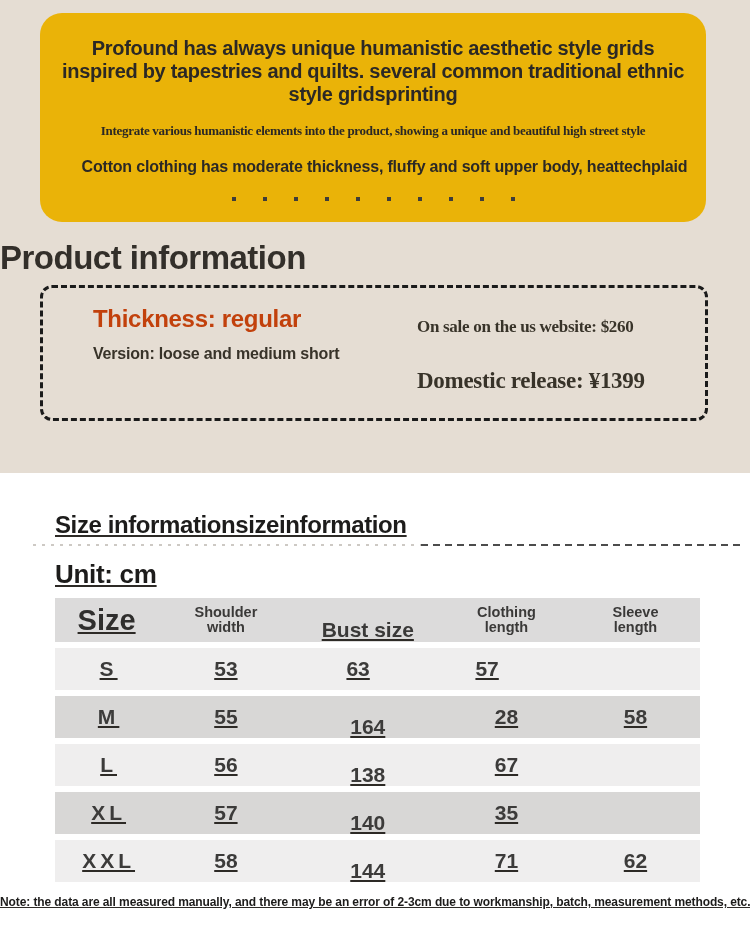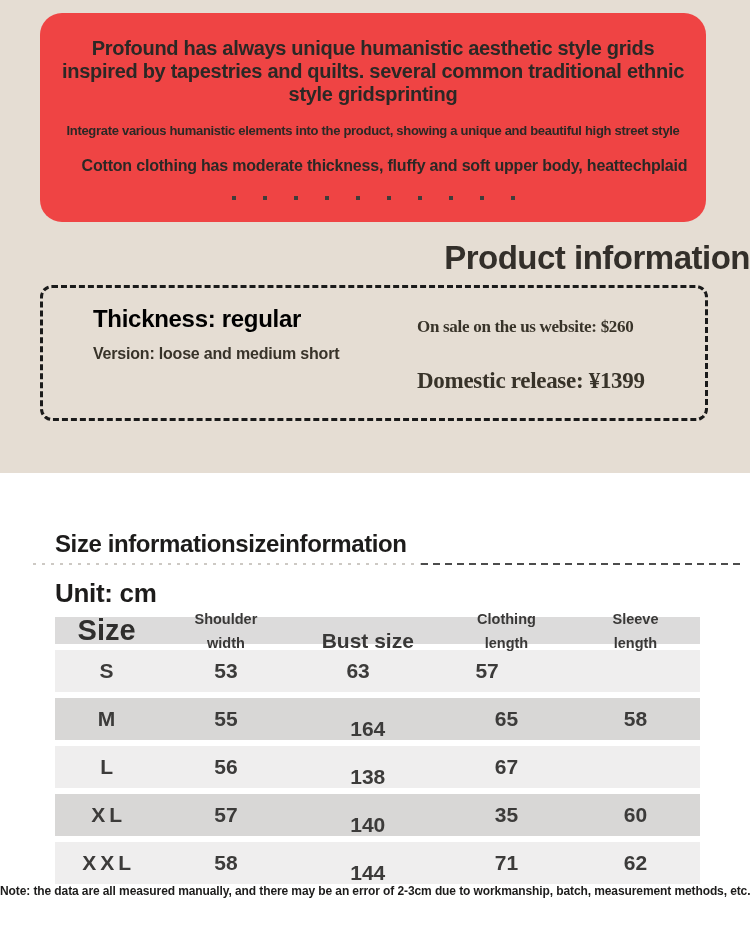--- a/index.html
+++ b/index.html
@@ -18,40 +18,41 @@
   .top-section {
     background: #e5ddd3;
     height: 473px;
     width: 100%;
   }
   .intro-card {
     position: relative;
     margin: 0 44px 0 40px;
     top: 13px;
     height: 209px;
-    background: #ef4444;
+    background: #eab308;
     border-radius: 22px;
     padding-top: 24px;
   }
   .headline { text-align: center; }
   .headline-line {
     font-size: 20px;
     line-height: 23px;
     letter-spacing: -0.3px;
     white-space: nowrap;
     text-align: center;
     color: #2b2825;
   }
   .subline {
     margin-top: 17px;
     text-align: center;
     white-space: nowrap;
     font-size: 13px;
     letter-spacing: -0.3px;
     color: #2b2825;
+    font-family: Liberation Serif, serif;
   }
   .description {
     margin-top: 19px;
     text-align: center;
     white-space: nowrap;
     font-size: 16px;
     letter-spacing: -0.2px;
     color: #2b2825;
     padding-left: 23px;
   }
@@ -60,21 +61,21 @@
     display: flex;
     justify-content: center;
     gap: 27px;
   }
   .dot { width: 4px; height: 4px; background: #3f3d3a; display: inline-block; }
 
   .product-title {
     position: relative;
     top: 13px;
     margin-top: 17px;
-    text-align: right;
+    text-align: left;
     font-size: 33px;
     letter-spacing: -0.5px;
     color: #332f2a;
   }
 
   .info-box {
     position: relative;
     top: 13px;
     margin: 8px 42px 0 40px;
     height: 136px;
@@ -87,21 +88,21 @@
     padding: 17px 0 0 50px;
   }
   .info-right {
     flex: 1;
     padding: 29px 0 0 0;
     font-family: Liberation Serif, serif;
   }
   .info-line-lg {
     font-size: 24px;
     letter-spacing: -0.3px;
-    color: #000000;
+    color: #c2410c;
     white-space: nowrap;
   }
   .info-line-lg + .info-line-lg { margin-top: 12px; }
   .info-line-sm {
     margin-top: 12px;
     font-size: 16px;
     letter-spacing: -0.2px;
     color: #383329;
     white-space: nowrap;
   }
@@ -113,21 +114,21 @@
   }
   .price-domestic {
     margin-top: 31px;
     font-size: 23px;
     letter-spacing: -0.3px;
     color: #383329;
     white-space: nowrap;
   }
 
   
-  .bottom-section { background: #ffffff; padding-top: 57px; }
+  .bottom-section { background: #ffffff; padding-top: 38px; text-decoration: underline; }
   .size-title {
     margin-left: 55px;
     font-size: 24px;
     letter-spacing: -0.4px;
     color: #1d1c1b;
     white-space: nowrap;
   }
   .heading-rule {
     display: flex;
     align-items: center;
@@ -155,41 +156,42 @@
   .trow { display: flex; align-items: center; }
   .trow > div { text-align: center; }
   .col-1 { width: 16%; }
   .col-2 { width: 21%; }
   .col-3 { width: 23%; margin-top: 20px; }
   .col-4 { width: 20%; }
   .col-5 { width: 20%; }
 
   .thead {
     background: #dcdbdb;
-    height: 27px;
+    height: 44px;
   }
   .th-size { font-size: 29px; color: #2f2e2d; }
-  .th-sm { font-size: 14.5px; line-height: 24px; color: #3a3938; }
+  .th-sm { font-size: 14.5px; line-height: 15px; color: #3a3938; }
   .th-sm .wrap { display: inline-block; }
   .wrap-shoulder { width: 66px; }
   .wrap-clothing { width: 62px; }
   .wrap-sleeve { width: 52px; }
   .th-bust { font-size: 21px; color: #3a3938; }
 
   .tbody-row {
     margin-top: 6px;
     height: 42px;
     font-size: 21px;
     color: #3c3b3a;
   }
   .row-light { background: #efeeee; }
   .row-dark { background: #d8d7d6; }
   .size-label { letter-spacing: 4px; padding-left: 4px; }
 
   .note {
+    margin-top: 13px;
     text-align: center;
     font-size: 12px;
     letter-spacing: -0.1px;
     color: #1d1c1b;
     white-space: nowrap;
   }
 </style>
 </head>
 <body>
 
@@ -264,37 +266,36 @@
         <div class="col-1 size-label">S</div>
         <div class="col-2">53</div>
         <div class="col-4">63</div>
         <div class="col-5">57</div>
       </div>
 
       <div class="trow tbody-row row-dark">
         <div class="col-1 size-label">M</div>
         <div class="col-2">55</div>
         <div class="col-3">164</div>
-        <div class="col-4">65</div>
+        <div class="col-4">28</div>
         <div class="col-5">58</div>
       </div>
 
       <div class="trow tbody-row row-light">
         <div class="col-1 size-label">L</div>
         <div class="col-2">56</div>
         <div class="col-3">138</div>
         <div class="col-4">67</div>
       </div>
 
       <div class="trow tbody-row row-dark">
         <div class="col-1 size-label">XL</div>
         <div class="col-2">57</div>
         <div class="col-3">140</div>
         <div class="col-4">35</div>
-        <div class="col-5">60</div>
       </div>
 
       <div class="trow tbody-row row-light">
         <div class="col-1 size-label">XXL</div>
         <div class="col-2">58</div>
         <div class="col-3">144</div>
         <div class="col-4">71</div>
         <div class="col-5">62</div>
       </div>
 

